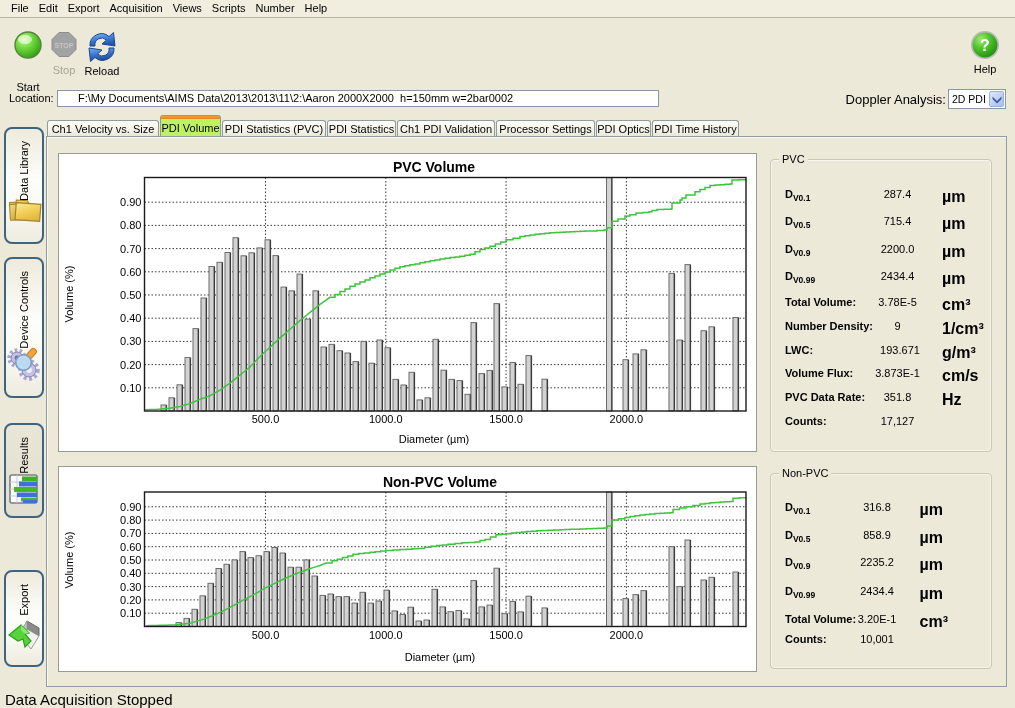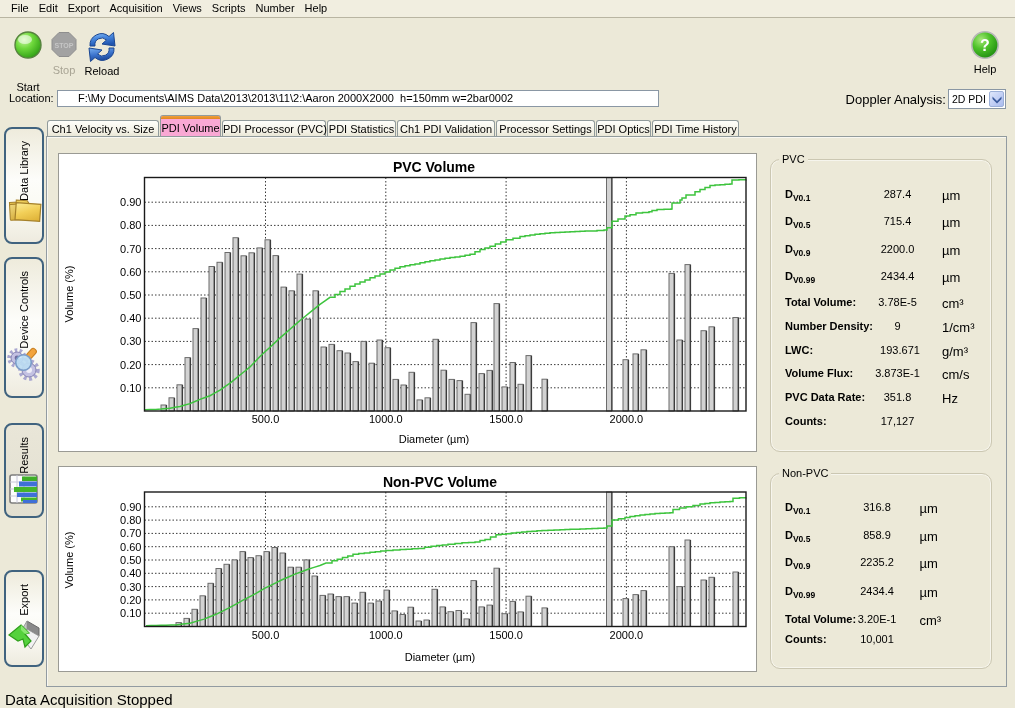--- a/index.html
+++ b/index.html
@@ -25,33 +25,33 @@
 background:linear-gradient(180deg,#eeebdc 0%,#fdfdfa 45%,#fafaf3 70%,#eeebdf 100%)}
 .sbtn .vtext{position:absolute;left:50%;top:12px;white-space:nowrap;font-size:11px;
 writing-mode:vertical-rl;transform:translateX(-50%) rotate(180deg)}
 
 
 #tabpane{position:absolute;left:46px;top:136px;width:961px;height:551px;background:#ece9d8;
 border:1px solid #929ba1;border-top:1px solid #919b9c;box-shadow:inset 1px 1px 0 rgba(255,255,255,0.65)}
 .tab{position:absolute;top:120px;height:17px;background:linear-gradient(180deg,#fefefa,#f2f0e4 70%,#e7e4d3);
 border:1px solid #919b9c;border-bottom:none;border-radius:3px 3px 0 0;font-size:11px;text-align:center;
 line-height:16px;white-space:nowrap}
-.tab.active{top:115px;height:21px;background:#f9a8d4;line-height:24px;z-index:5;border-radius:3px 3px 0 0;overflow:hidden}
+.tab.active{top:115px;height:21px;background:#bef264;line-height:24px;z-index:5;border-radius:3px 3px 0 0;overflow:hidden}
 .tab.active::before{content:"";position:absolute;left:0;top:0;right:0;height:2.5px;
 background:linear-gradient(180deg,#f0a03c,#e2861f)}
 
 .cpanel{position:absolute;background:#fff;border:1px solid #9a9a94}
 
-.gbox{position:absolute;left:770px;width:222px;border:1px solid #cbc7b2;border-radius:10px;box-shadow:inset 0 0 0 1px rgba(255,255,255,0.55)}
+.gbox{position:absolute;left:770px;width:222px;border:1px solid #cbc7b2;border-radius:4px;box-shadow:inset 0 0 0 1px rgba(255,255,255,0.55)}
 .gbox .glabel{position:absolute;left:8px;top:-7px;background:#ece9d8;padding:0 3px;font-size:11px}
 .grow{position:absolute;left:14px;right:10px;height:14px}
 .grow .lab{position:absolute;left:0;font-weight:bold;font-size:11px}
 .grow .lab sub{font-size:8.5px;font-weight:bold;vertical-align:-3px}
 .grow .val{position:absolute;font-size:11px;text-align:center}
-.grow .unit{position:absolute;font-weight:normal;font-size:13px}
+.grow .unit{position:absolute;font-weight:bold;font-size:16px}
 
 #status{position:absolute;left:5px;top:691px;font-size:15px}
 
 svg text{font-family:"Liberation Sans",sans-serif}
 .gl{stroke:#3a3a3a;stroke-width:1;stroke-dasharray:1.5 2}
 .bar{fill:#d2d2d2;stroke:#6b6b6b;stroke-width:1}
 .be{stroke:#3c3c3c;stroke-width:1.2}
 .cum{fill:none;stroke:#3ec43e;stroke-width:1.5}
 .frame{fill:none;stroke:#1a1a1a;stroke-width:1.4}
 .tl{font-size:11px;fill:#000}
@@ -187,21 +187,21 @@
 <polygon points="20,2 32,9 32,17 20,10" fill="#8a8a8a" stroke="#6a6a6a"></polygon>
 <polygon points="20,10 32,17 24,30 17,21" fill="#f2f2f2" stroke="#9a9a9a"></polygon>
 <polygon points="20,2 20,10 17,21 13,14" fill="#c8c8c8" stroke="#9a9a9a"></polygon>
 <polygon points="14,6 22,14 18,15 24,22 18,28 16,20 11,22 2,16" fill="#55d23c" stroke="#2f9e1a" stroke-width="1.2"></polygon>
 <polygon points="14,6 22,14 18,15 14,11" fill="#8ae870"></polygon>
 </svg></div>
   </div>
 
 <div class="tab" style="left:47px;width:112px">Ch1 Velocity vs. Size</div>
 <div class="tab active" style="left:160px;width:61px">PDI Volume</div>
-<div class="tab" style="left:222px;width:104px">PDI Processor (PVC)</div>
+<div class="tab" style="left:222px;width:104px">PDI Statistics (PVC)</div>
 <div class="tab" style="left:327px;width:69px">PDI Statistics</div>
 <div class="tab" style="left:397px;width:98px">Ch1 PDI Validation</div>
 <div class="tab" style="left:496px;width:99px">Processor Settings</div>
 <div class="tab" style="left:596px;width:55px">PDI Optics</div>
 <div class="tab" style="left:652px;width:87px">PDI Time History</div>
 
 <div id="tabpane"></div>
 <div class="cpanel" style="left:58px;top:153px;width:699px;height:299px"></div>
 <div class="cpanel" style="left:58px;top:466px;width:699px;height:206px"></div>
 <svg class="abs" style="left:58px;top:153px;z-index:10" width="699" height="299" viewBox="58 153 699 299">

